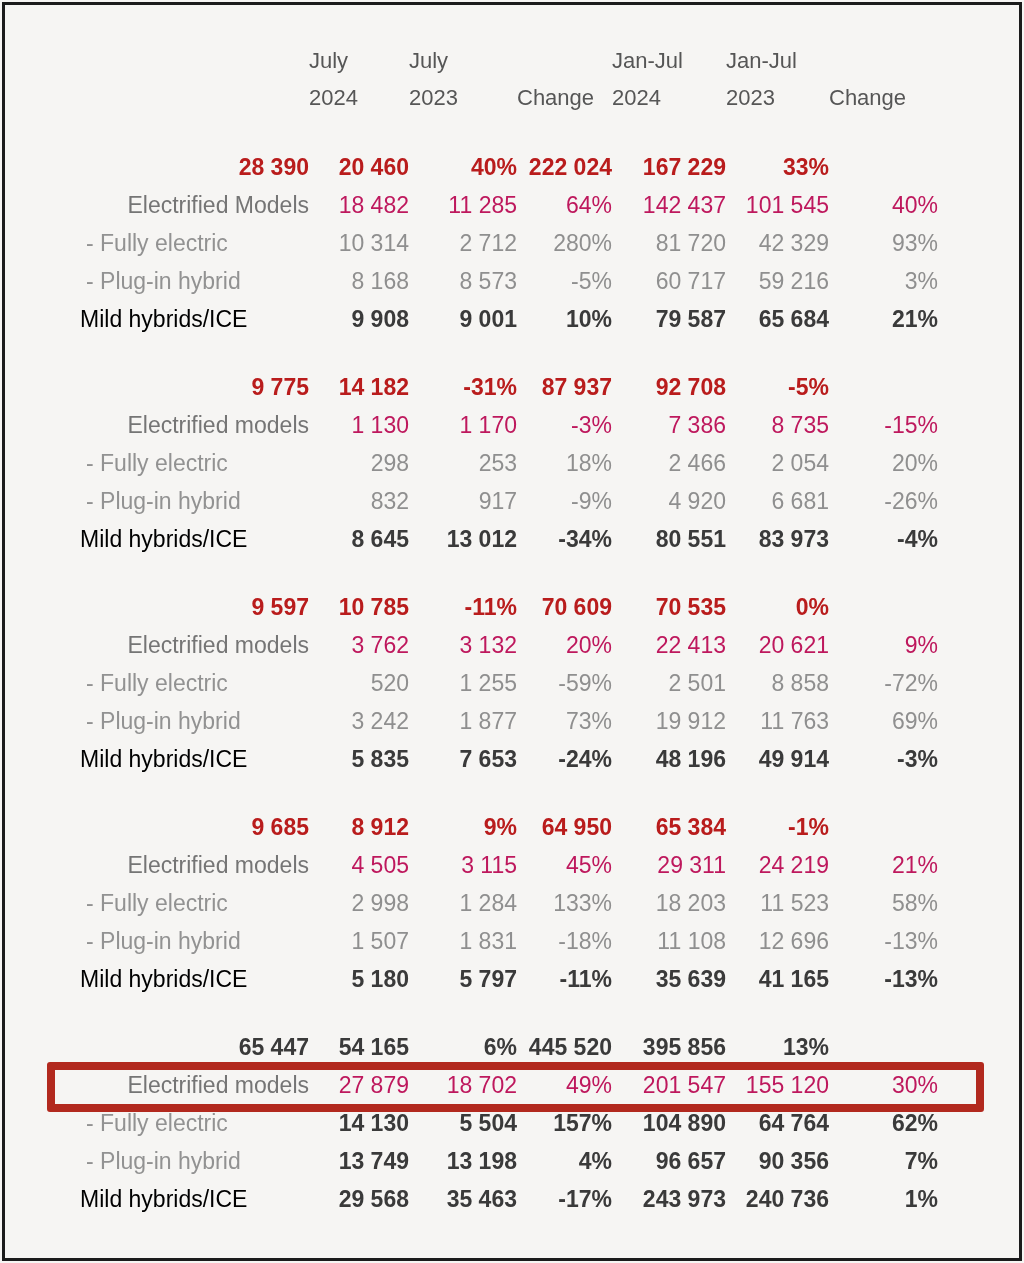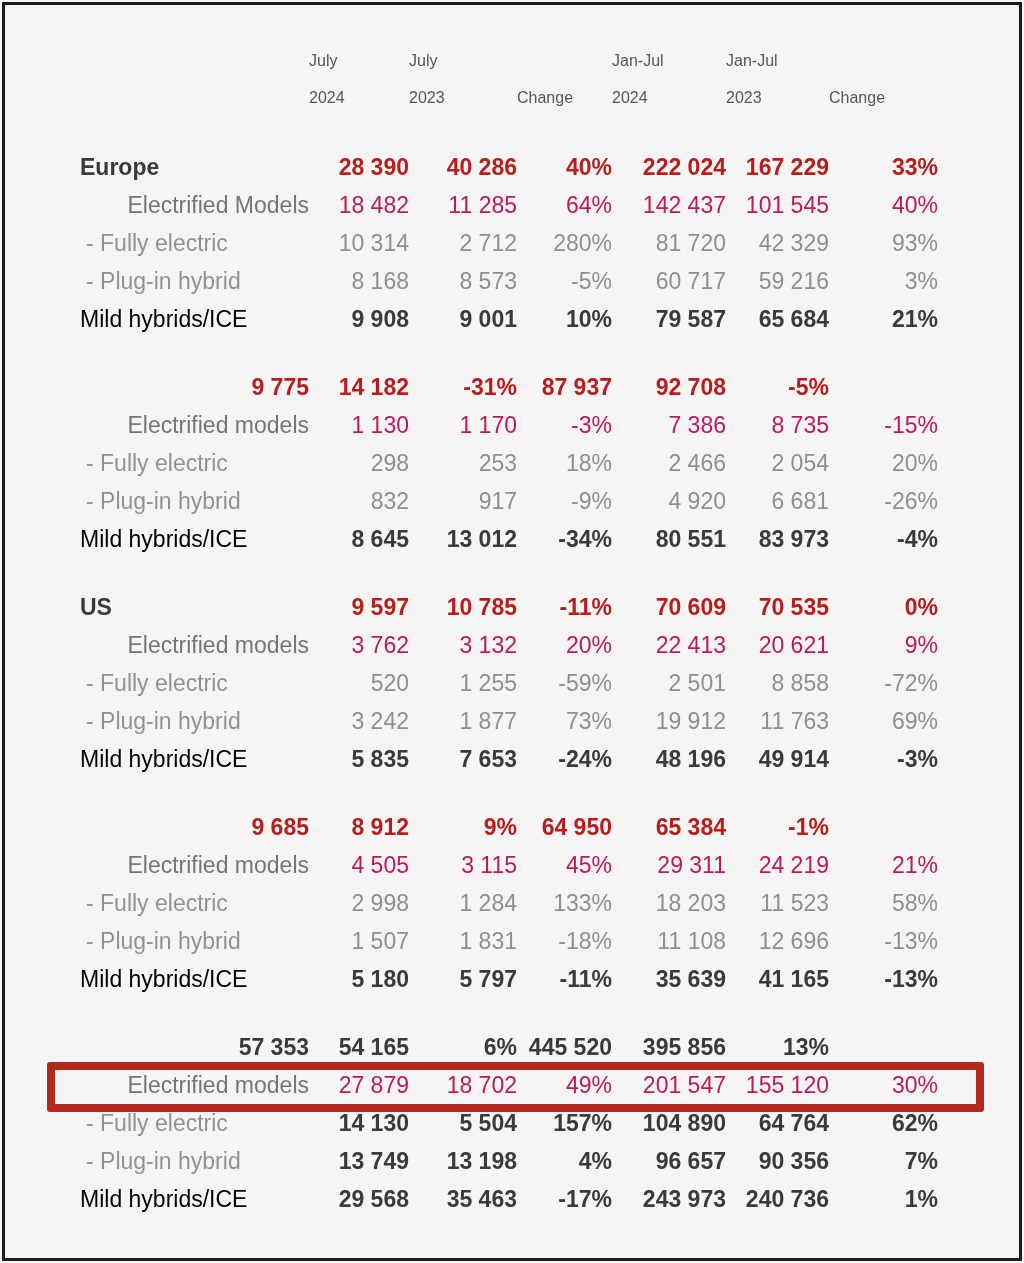--- a/index.html
+++ b/index.html
@@ -7,21 +7,21 @@
     position:relative;width:1024px;height:1263px;
     background:#f6f5f3;overflow:hidden;
     font-family:"Liberation Sans","DejaVu Sans",sans-serif;
   }
   #frame{
     position:absolute;left:2px;top:2px;right:2px;bottom:2px;
     border:3px solid #1b1b1b;pointer-events:none;
   }
   #content{position:absolute;left:80px;top:42px;width:858px;}
   .grid{display:grid;grid-template-columns:229px 100px 108px 95px 114px 103px 109px;}
-  .hrow{height:37px;line-height:37px;font-size:16px;color:#565656;font-weight:400;}
+  .hrow{height:37px;line-height:37px;font-size:22px;color:#565656;font-weight:400;}
   .hrow .hc{text-align:left;white-space:nowrap;}
   .sections{margin-top:32px;}
   .section + .section{margin-top:30px;}
   .row{height:38px;line-height:38px;font-size:23px;white-space:nowrap;}
   .c.l{text-align:left;}
   .c.n{text-align:right;}
   .c.l.ind{padding-left:6px;}
   
   .st-region .l{color:#3a3a3a;font-weight:700;}
   .st-region .n{color:#b91c1c;font-weight:700;}
@@ -61,23 +61,22 @@
       <div class="hc">Change</div>
       <div class="hc">2024</div>
       <div class="hc">2023</div>
       <div class="hc">Change</div>
     </div>
 
     <div class="sections">
 
       <div class="section">
         <div class="grid row st-region">
-          <div class="c l">Europe</div>
           <div class="c n">28 390</div>
-          <div class="c n">40 286</div>
+          <div class="c n">20 460</div>
           <div class="c n">40%</div>
           <div class="c n">222 024</div>
           <div class="c n">167 229</div>
           <div class="c n">33%</div>
         </div>
         <div class="grid row st-elec">
           <div class="c l">Electrified Models</div>
           <div class="c n">18 482</div>
           <div class="c n">11 285</div>
           <div class="c n">64%</div>
@@ -156,21 +155,20 @@
           <div class="c n">13 012</div>
           <div class="c n">-34%</div>
           <div class="c n">80 551</div>
           <div class="c n">83 973</div>
           <div class="c n">-4%</div>
         </div>
       </div>
 
       <div class="section">
         <div class="grid row st-region">
-          <div class="c l">US</div>
           <div class="c n">9 597</div>
           <div class="c n">10 785</div>
           <div class="c n">-11%</div>
           <div class="c n">70 609</div>
           <div class="c n">70 535</div>
           <div class="c n">0%</div>
         </div>
         <div class="grid row st-elec">
           <div class="c l">Electrified models</div>
           <div class="c n">3 762</div>
@@ -251,21 +249,21 @@
           <div class="c n">5 797</div>
           <div class="c n">-11%</div>
           <div class="c n">35 639</div>
           <div class="c n">41 165</div>
           <div class="c n">-13%</div>
         </div>
       </div>
 
       <div class="section">
         <div class="grid row st-mid">
-          <div class="c n">57 353</div>
+          <div class="c n">65 447</div>
           <div class="c n">54 165</div>
           <div class="c n">6%</div>
           <div class="c n">445 520</div>
           <div class="c n">395 856</div>
           <div class="c n">13%</div>
         </div>
         <div class="grid row st-elec">
           <div class="c l">Electrified models</div>
           <div class="c n">27 879</div>
           <div class="c n">18 702</div>

